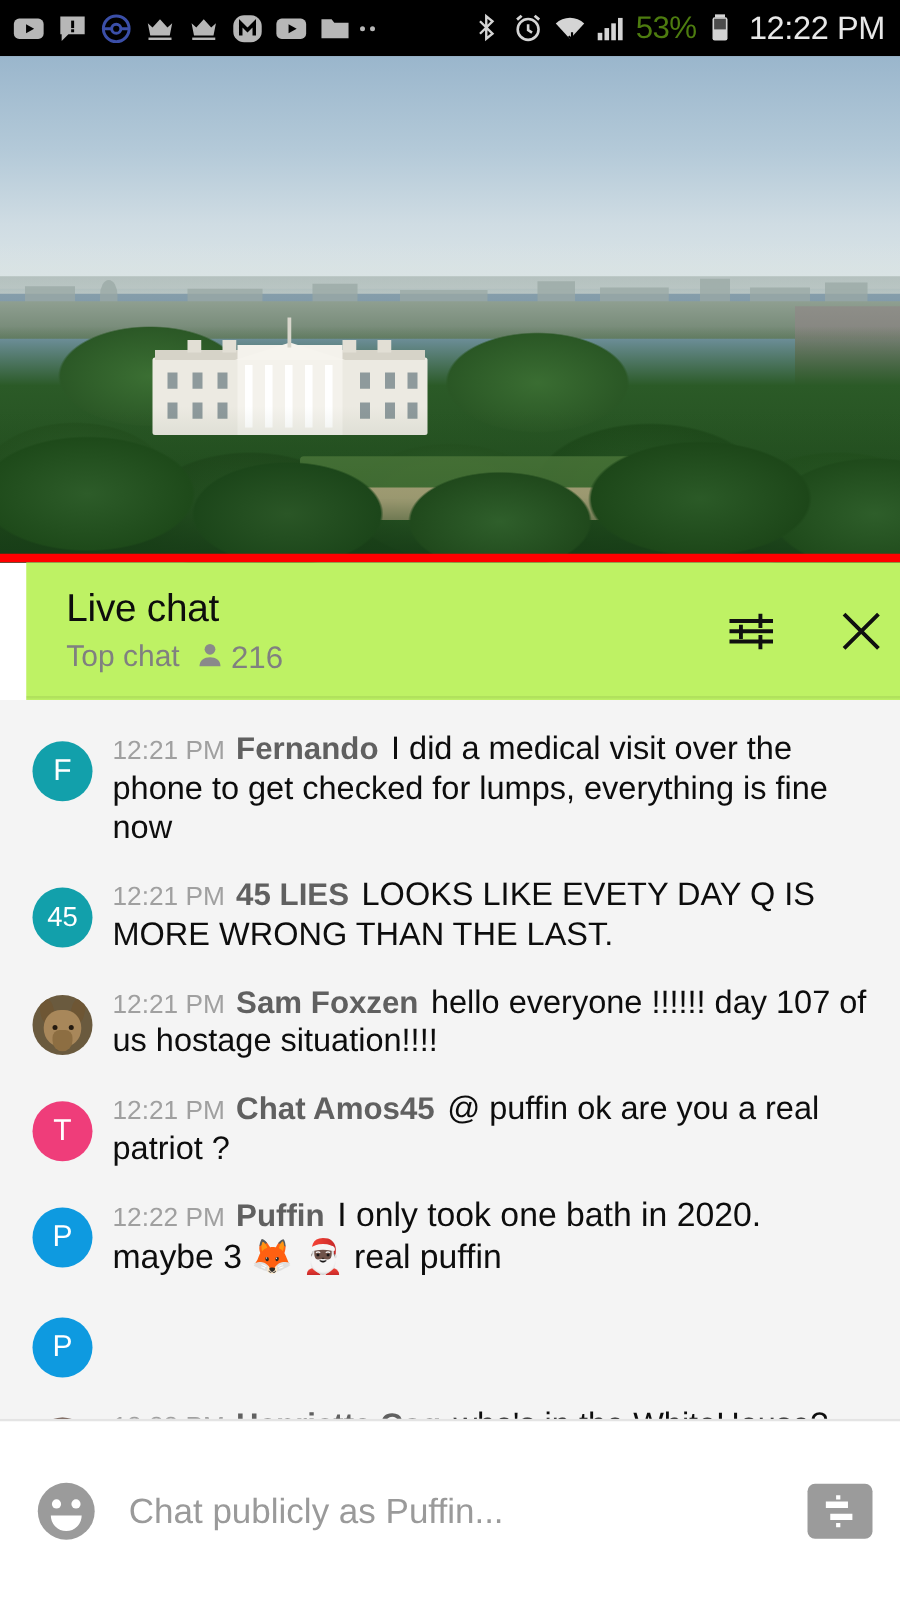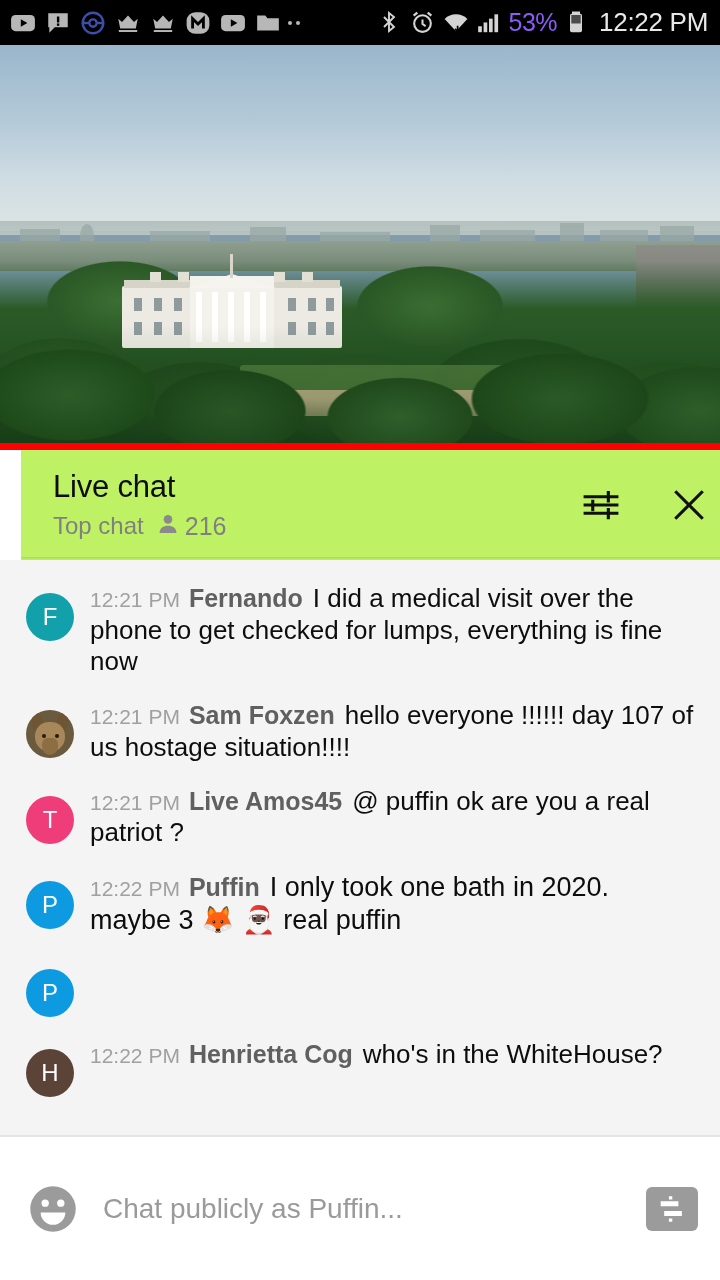--- a/index.html
+++ b/index.html
@@ -20,21 +20,21 @@
   }
   #status-left { display: flex; align-items: center; gap: 9px; }
   #status-left .sicon { width: 26px; height: 26px; display: block; }
   #status-dots {
     flex: 1; display: flex; align-items: center;
     justify-content: center; gap: 4px; padding-right: 70px;
   }
   #status-dots i { width: 4px; height: 4px; background: #b7b7b7; border-radius: 50%; display:block; }
   #status-right { display: flex; align-items: center; gap: 7px; }
   #status-right .sicon { width: 26px; height: 26px; display: block; }
-  .batt-pct { font-size: 25px; color: #8b5cf6; letter-spacing: -0.5px; }
+  .batt-pct { font-size: 25px; color: #4d7c0f; letter-spacing: -0.5px; }
   .clock { font-size: 26px; color: #e8e8e8; letter-spacing: -0.3px; margin-left: 2px;}
 
   
   #video-area { position: relative; width: 720px; height: 405px; overflow: hidden; background:#7d9bb5; }
   #sky {
     position: absolute; left:0; top:0; width:720px; height:186px;
     background: linear-gradient(to bottom, #9ab6cc 0%, #b3c9d8 40%, #cfdce3 72%, #dde6e7 100%);
   }
   #haze {
     position:absolute; left:0; top:150px; width:720px; height:40px;
@@ -347,39 +347,45 @@
 
 <div id="chat-list">
 
   <div class="msg">
     <div class="avatar" style="background:#12a0ab;">F</div>
     <div class="msg-body">
       <span class="ts">12:21 PM</span><span class="author">Fernando</span><span class="mtext">I did a medical visit over the phone to get checked for lumps, everything is fine now</span>
     </div>
   </div>
 
+  <div class="msg">
+    <div class="avatar small-txt" style="background:#12a0ab;">45</div>
+    <div class="msg-body">
+      <span class="ts">12:21 PM</span><span class="author">45 LIES</span><span class="mtext">LOOKS LIKE EVETY DAY Q IS MORE WRONG THAN THE LAST.</span>
+    </div>
+  </div>
 
   <div class="msg">
     <div class="avatar avatar-photo">
       <span class="dog-ear-l"></span>
       <span class="dog-ear-r"></span>
       <span class="dog-head"></span>
       <span class="dog-snout"></span>
       <span class="dog-eye" style="left:16px;"></span>
       <span class="dog-eye" style="left:29px;"></span>
     </div>
     <div class="msg-body">
       <span class="ts">12:21 PM</span><span class="author">Sam Foxzen</span><span class="mtext">hello everyone !!!!!! day 107 of us hostage situation!!!!</span>
     </div>
   </div>
 
   <div class="msg">
     <div class="avatar" style="background:#ef3d7a;">T</div>
     <div class="msg-body">
-      <span class="ts">12:21 PM</span><span class="author">Live Amos45</span><span class="mtext">@ puffin ok are you a real patriot ?</span>
+      <span class="ts">12:21 PM</span><span class="author">Chat Amos45</span><span class="mtext">@ puffin ok are you a real patriot ?</span>
     </div>
   </div>
 
   <div class="msg">
     <div class="avatar" style="background:#0e9ae0;">P</div>
     <div class="msg-body">
       <span class="ts">12:22 PM</span><span class="author">Puffin</span><span class="mtext emoji">I only took one bath in 2020. maybe 3 🦊 🎅🏿 real puffin</span>
     </div>
   </div>
 

